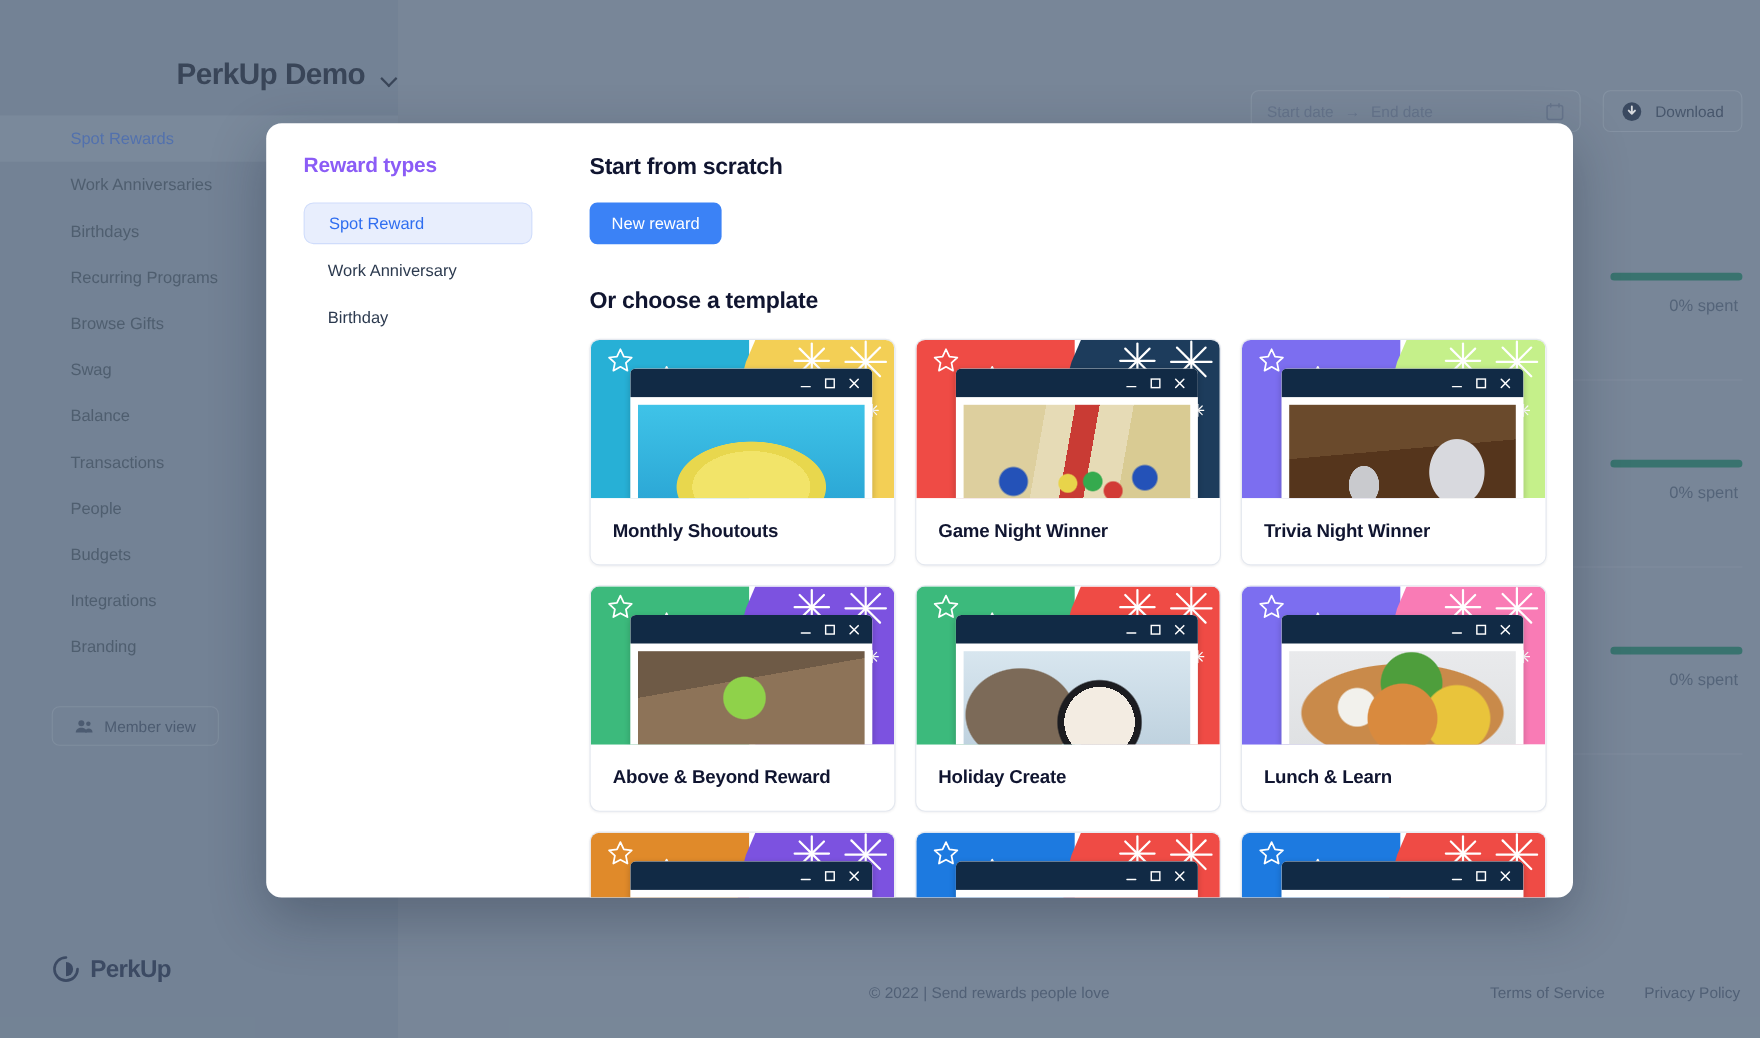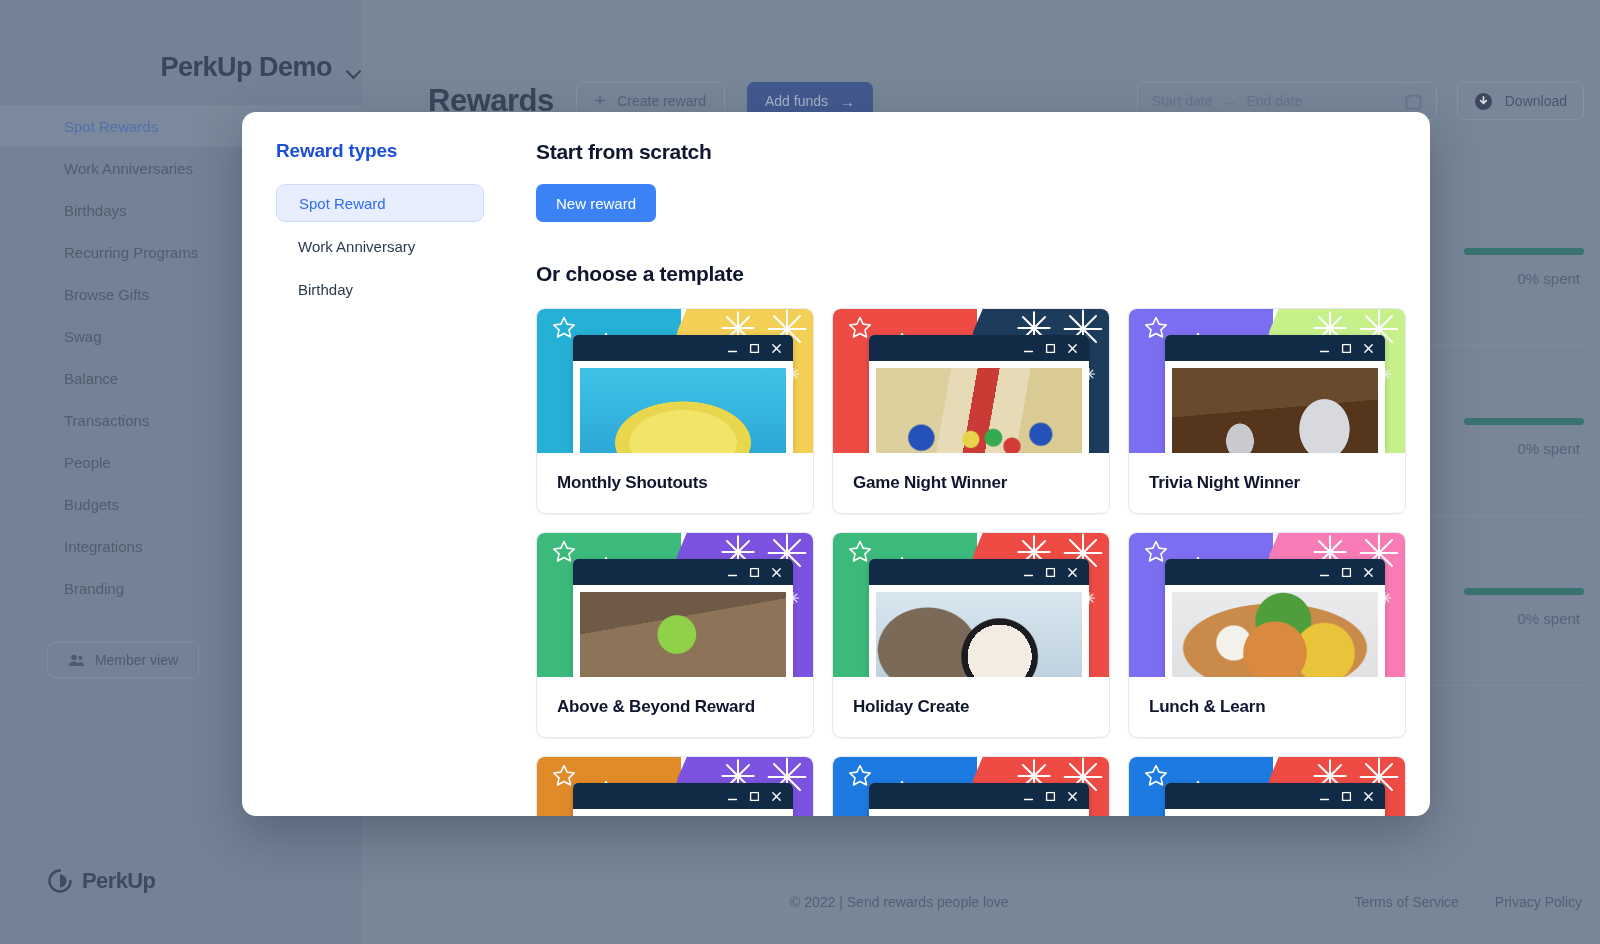--- a/index.html
+++ b/index.html
@@ -192,21 +192,21 @@
     display: flex;
   }
 
   
   .modal-rail {
     width: 260px;
     flex: 0 0 260px;
     padding: 28px 18px 0 34px;
   }
   .rail-title {
-    font-size: 19px; font-weight: 700; color: #1d4ed8;
+    font-size: 19px; font-weight: 700; color: #8b5cf6;
     letter-spacing: -0.2px;
     margin-bottom: 22px;
   }
   .rail-item {
     height: 38px;
     display: flex; align-items: center;
     padding-left: 22px;
     font-size: 15px;
     color: #2c3a4f;
     border-radius: 9px;
@@ -369,31 +369,20 @@
       <svg class="mark" viewBox="0 0 26 26">
         <path d="M13 2.5A10.5 10.5 0 1 0 23.5 13" stroke="#41506a" stroke-width="2.4" fill="none" stroke-linecap="round"></path>
         <path d="M13 6.5a6.5 6.5 0 0 1 0 13z" fill="#41506a"></path>
       </svg>
       <span class="word">PerkUp</span>
     </div>
   </div>
 
   <div id="main-bg">
 
-    <div class="page-head">
-      <div class="page-title">Rewards</div>
-      <div class="btn-outline">
-        <span class="plus-glyph">+</span>
-        <span>Create reward</span>
-      </div>
-      <div class="btn-primary-dim">
-        <span>Add funds</span>
-        <span class="arrow-glyph">→</span>
-      </div>
-    </div>
 
     <div class="head-right">
       <div class="date-range">
         <span>Start date</span>
         <span class="sep">→</span>
         <span>End date</span>
         <svg class="cal" width="17" height="17" viewBox="0 0 18 18">
           <rect x="1.5" y="3" width="15" height="13.5" rx="2" stroke="#74839a" stroke-width="1.5" fill="none"></rect>
           <path d="M5 1.5v3M13 1.5v3" stroke="#74839a" stroke-width="1.5" stroke-linecap="round"></path>
         </svg>

